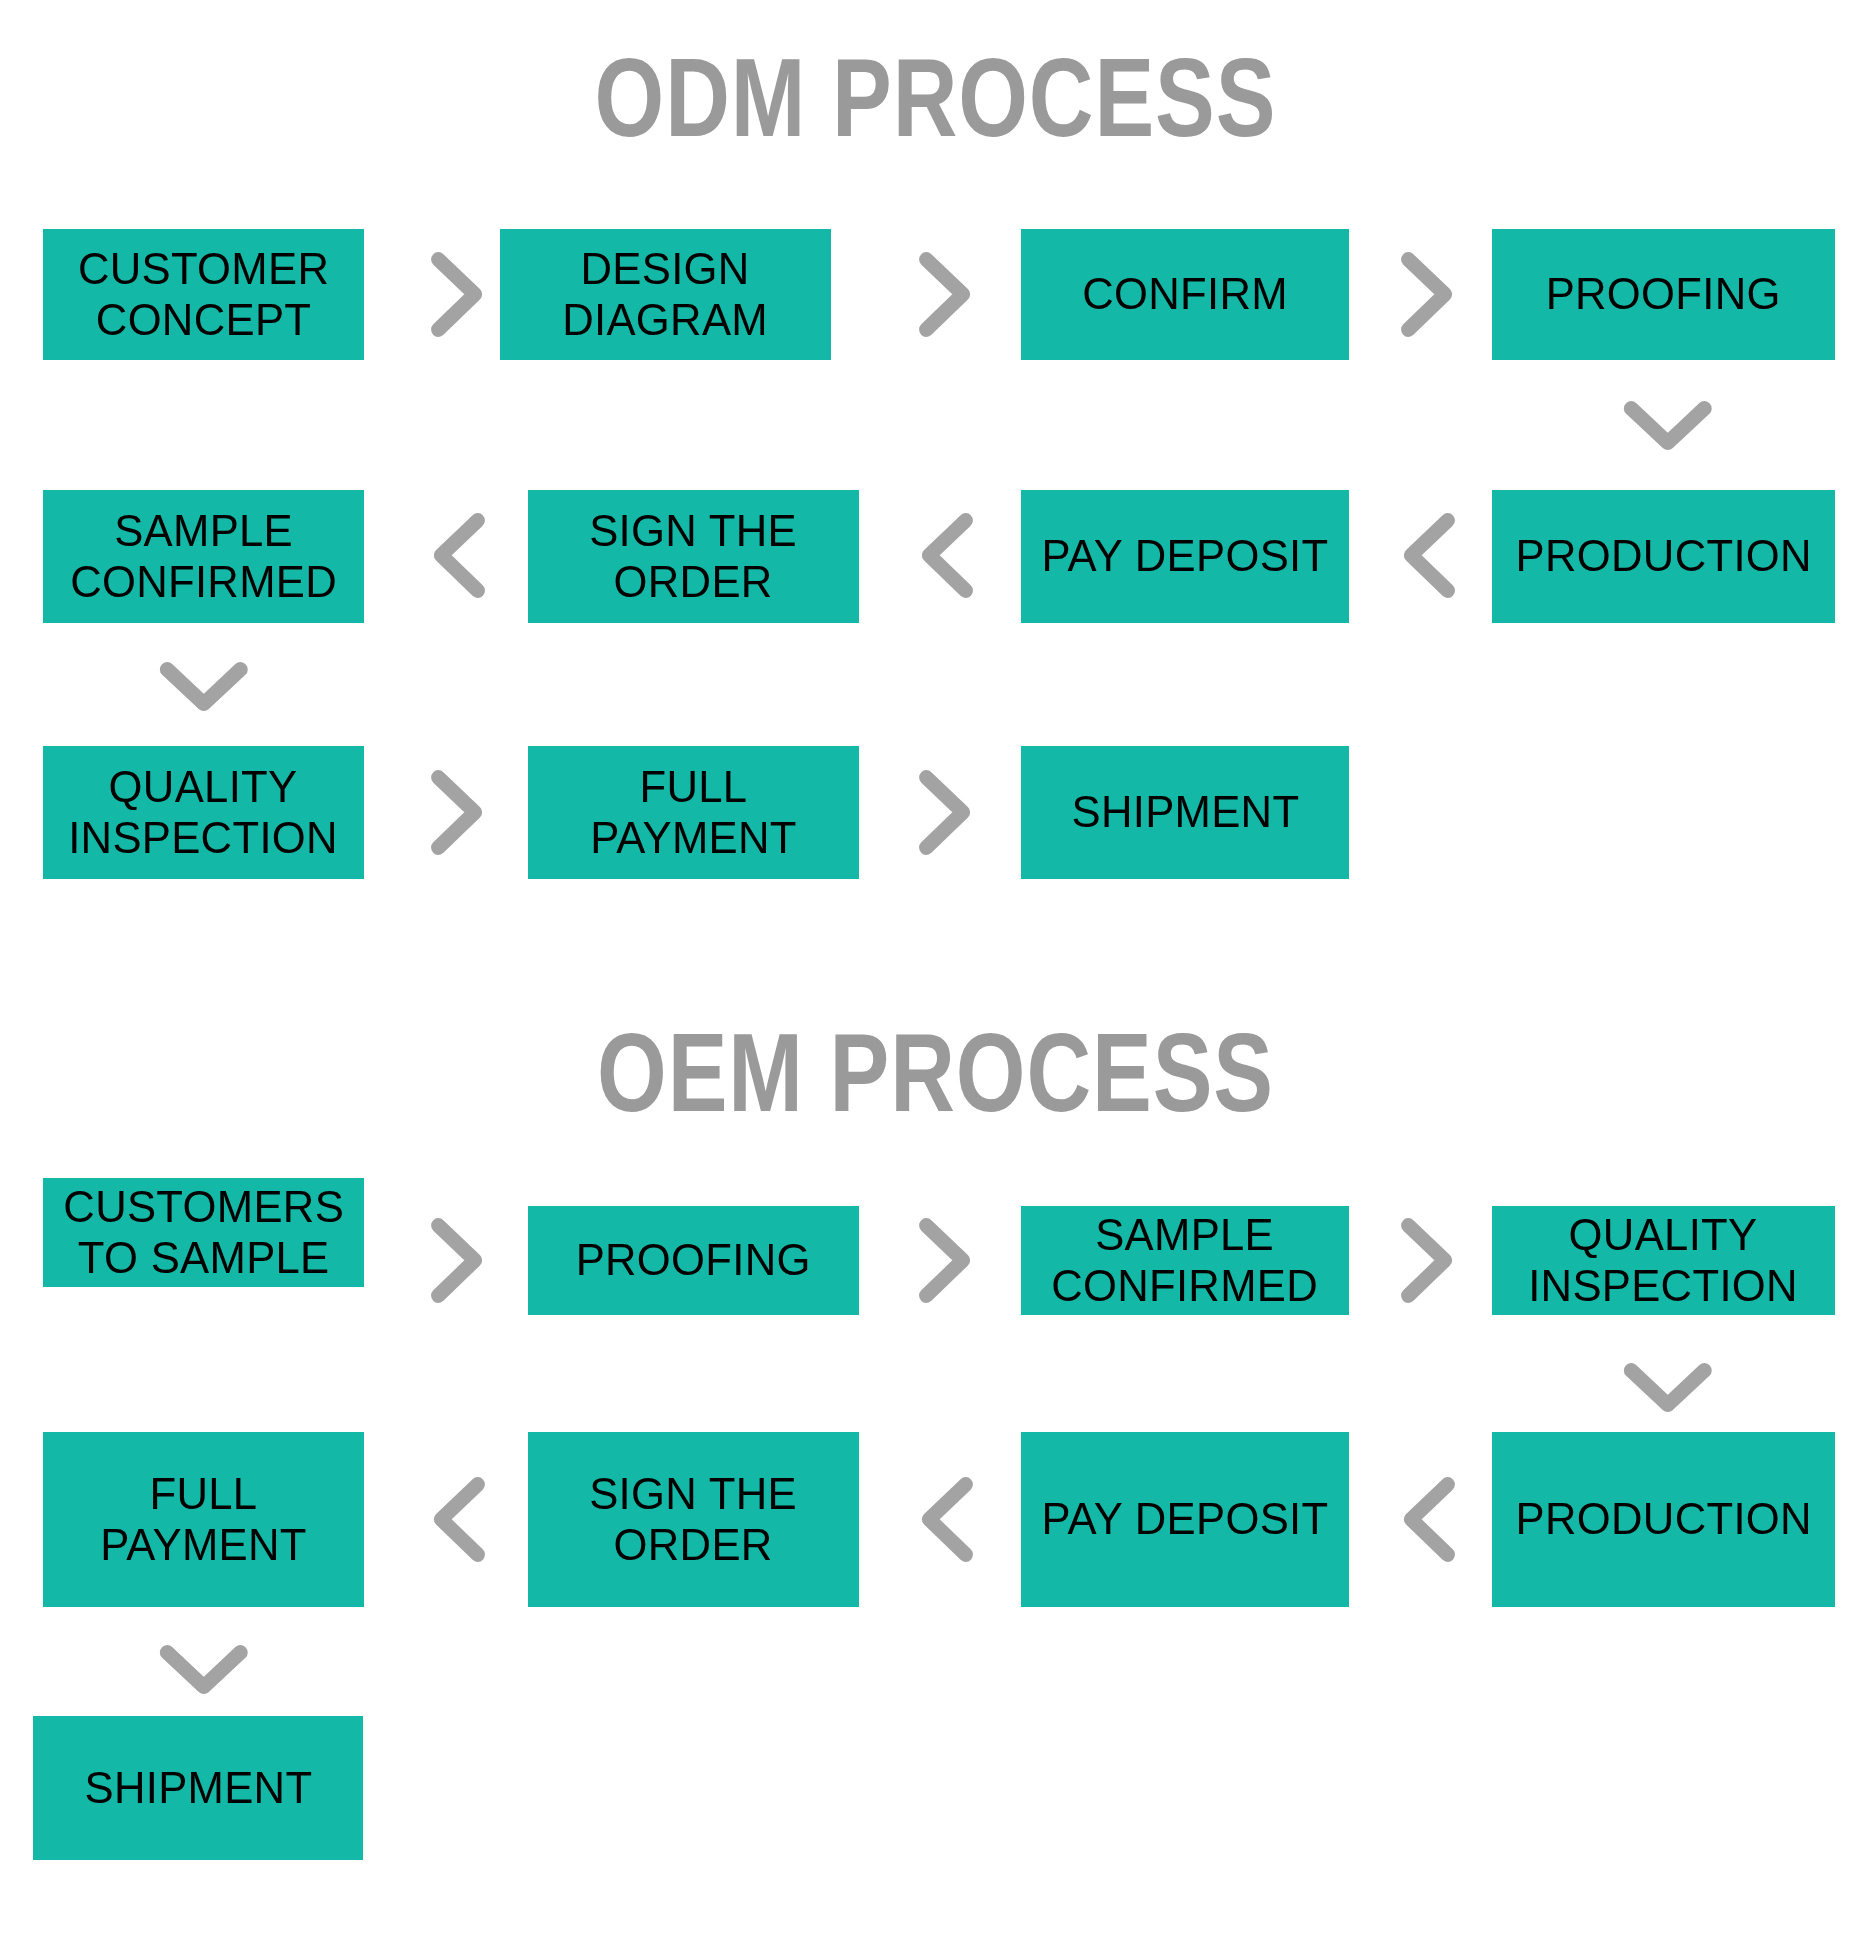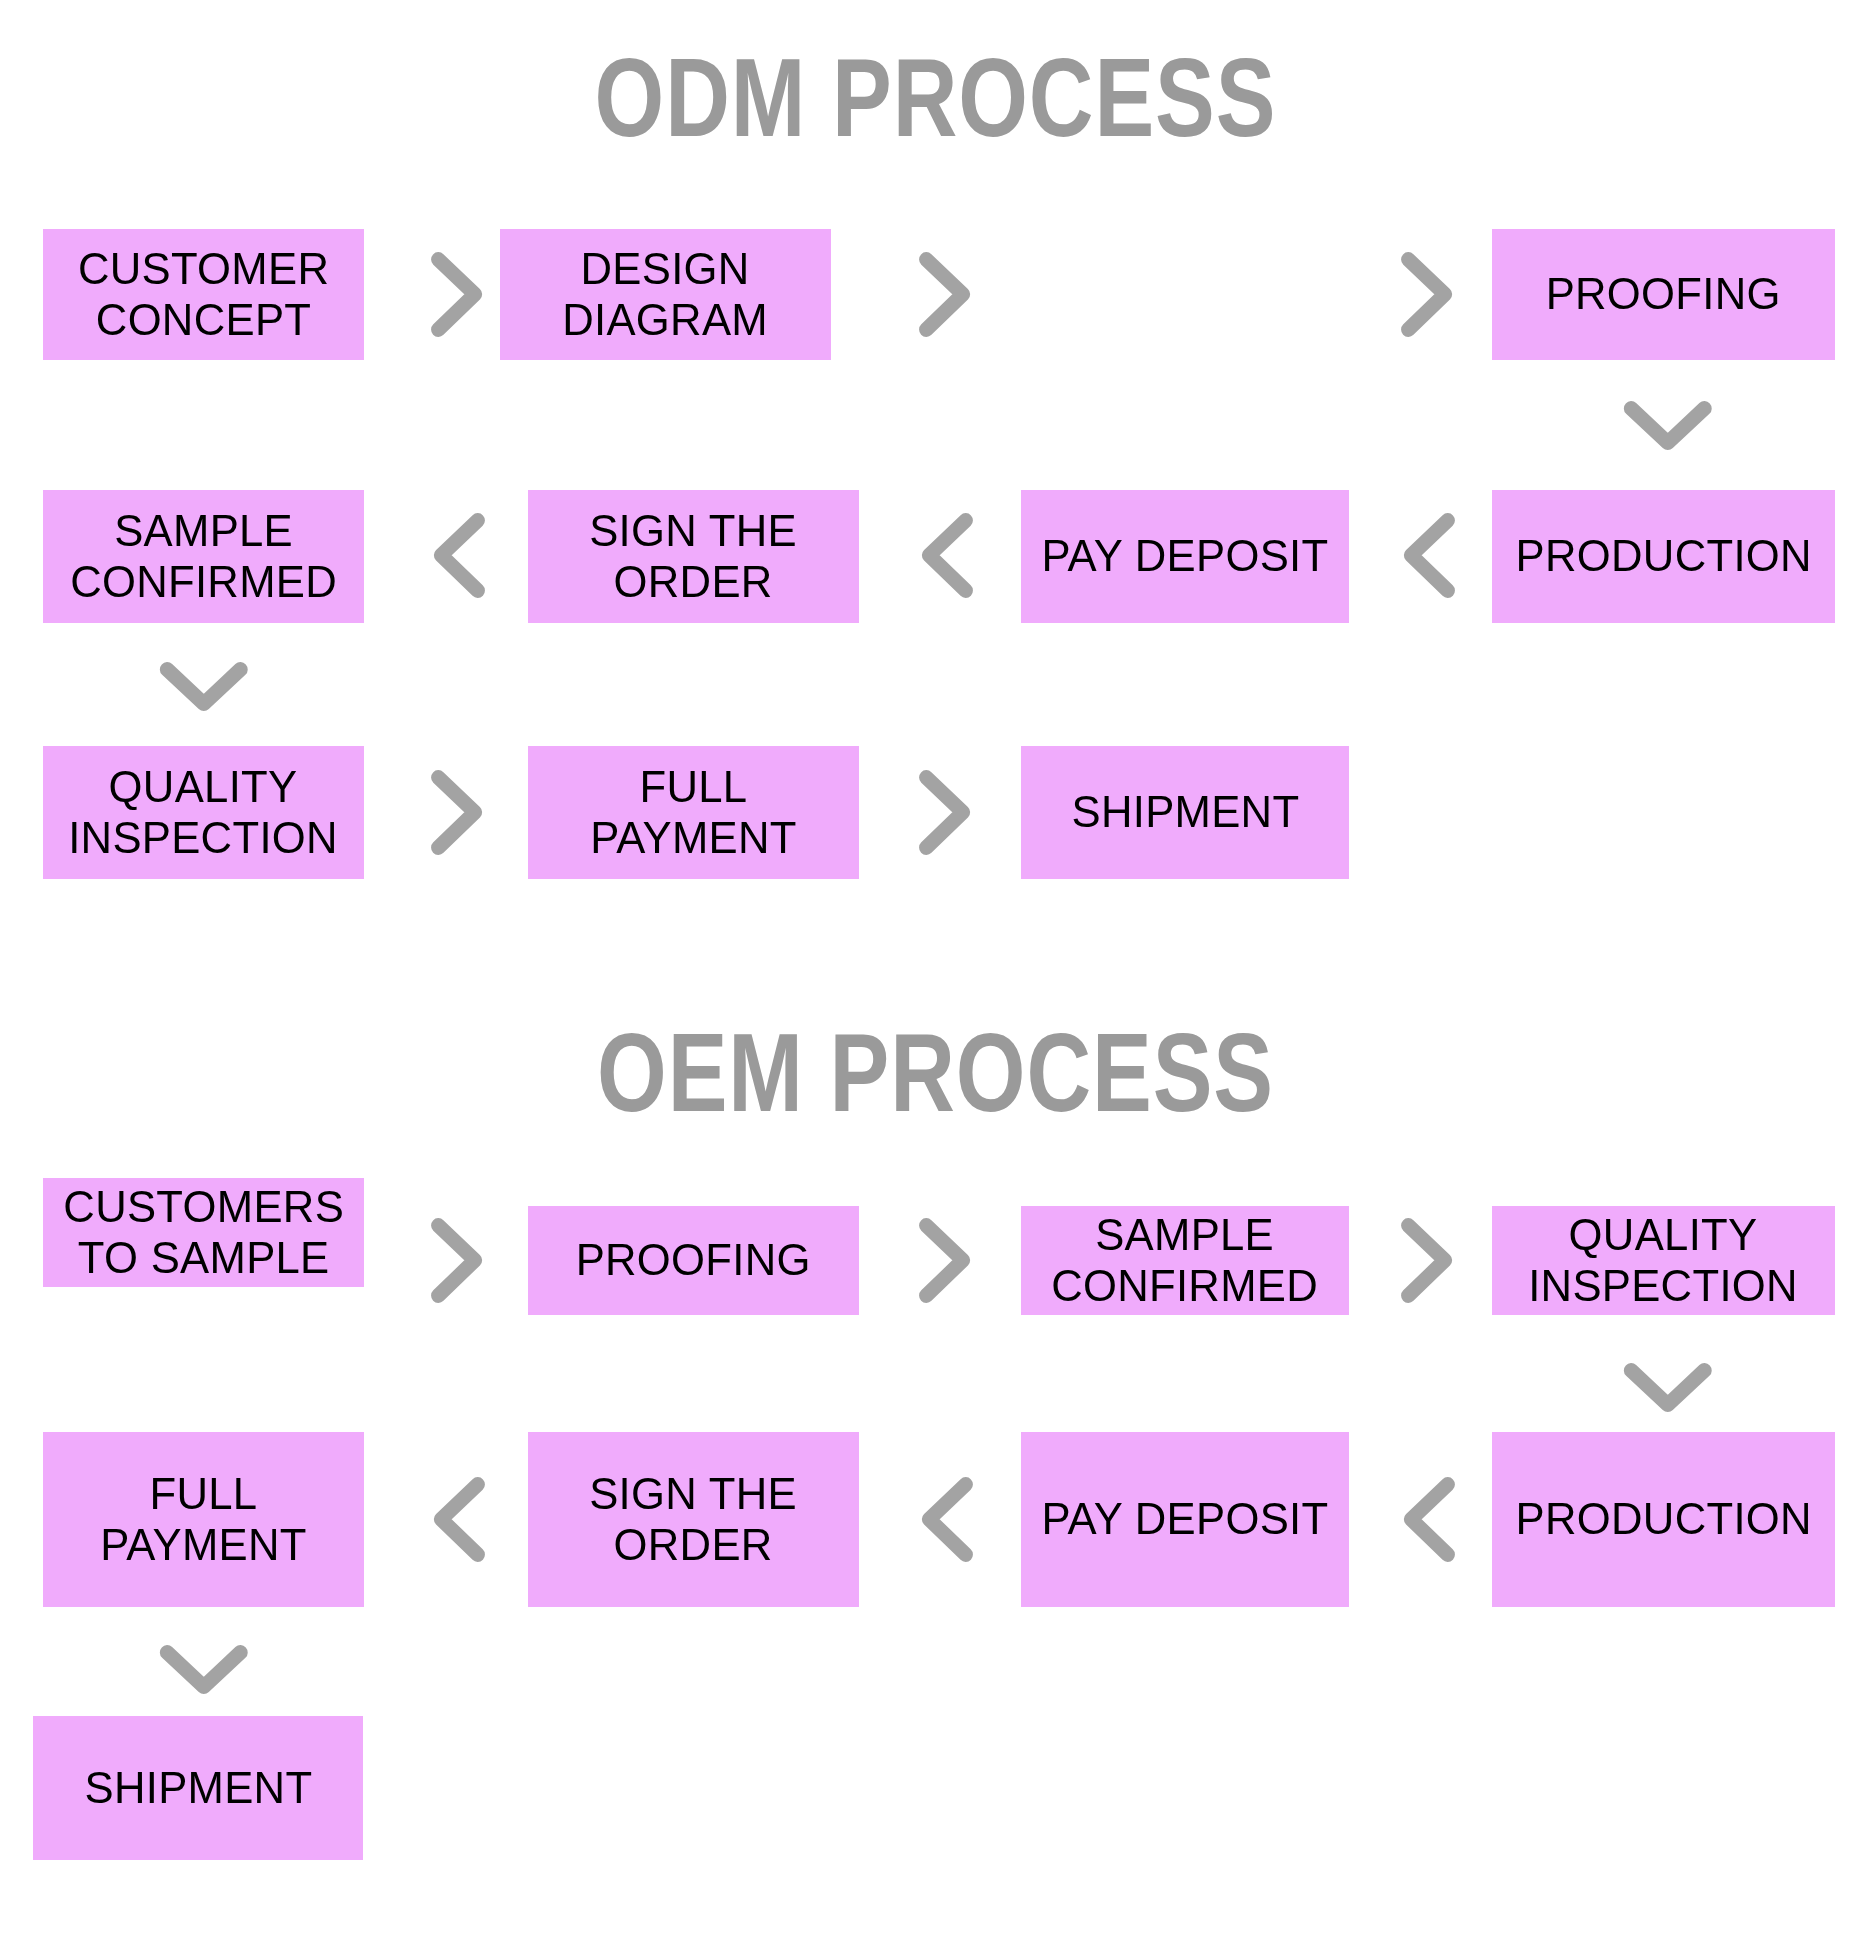--- a/index.html
+++ b/index.html
@@ -34,21 +34,21 @@
     letter-spacing: 1.1px;
     line-height: 1;
     transform: scaleX(0.80);
     transform-origin: center top;
     white-space: nowrap;
     user-select: none;
   }
 
   .node {
     position: absolute;
-    background: #f0abfc;
+    background: #14b8a6;
     display: flex;
     align-items: center;
     justify-content: center;
     text-align: center;
     color: #000000;
     font-family: "Liberation Sans", sans-serif;
     font-weight: normal;
     font-size: 45px;
     line-height: 1.12;
     letter-spacing: 0.3px;
@@ -75,20 +75,23 @@
   <div class="section-title" style="top:42px;">ODM PROCESS</div>
 
   <div class="node" style="left:43px;  top:229px; width:321px; height:131px;">
     <span class="label">CUSTOMER
 CONCEPT</span>
   </div>
   <div class="node" style="left:500px; top:229px; width:331px; height:131px;">
     <span class="label">DESIGN
 DIAGRAM</span>
   </div>
+  <div class="node" style="left:1021px; top:229px; width:328px; height:131px;">
+    <span class="label">CONFIRM</span>
+  </div>
   <div class="node" style="left:1492px; top:229px; width:343px; height:131px;">
     <span class="label">PROOFING</span>
   </div>
 
   <div class="node" style="left:43px;  top:490px; width:321px; height:133px;">
     <span class="label">SAMPLE
 CONFIRMED</span>
   </div>
   <div class="node" style="left:528px; top:490px; width:331px; height:133px;">
     <span class="label">SIGN THE

